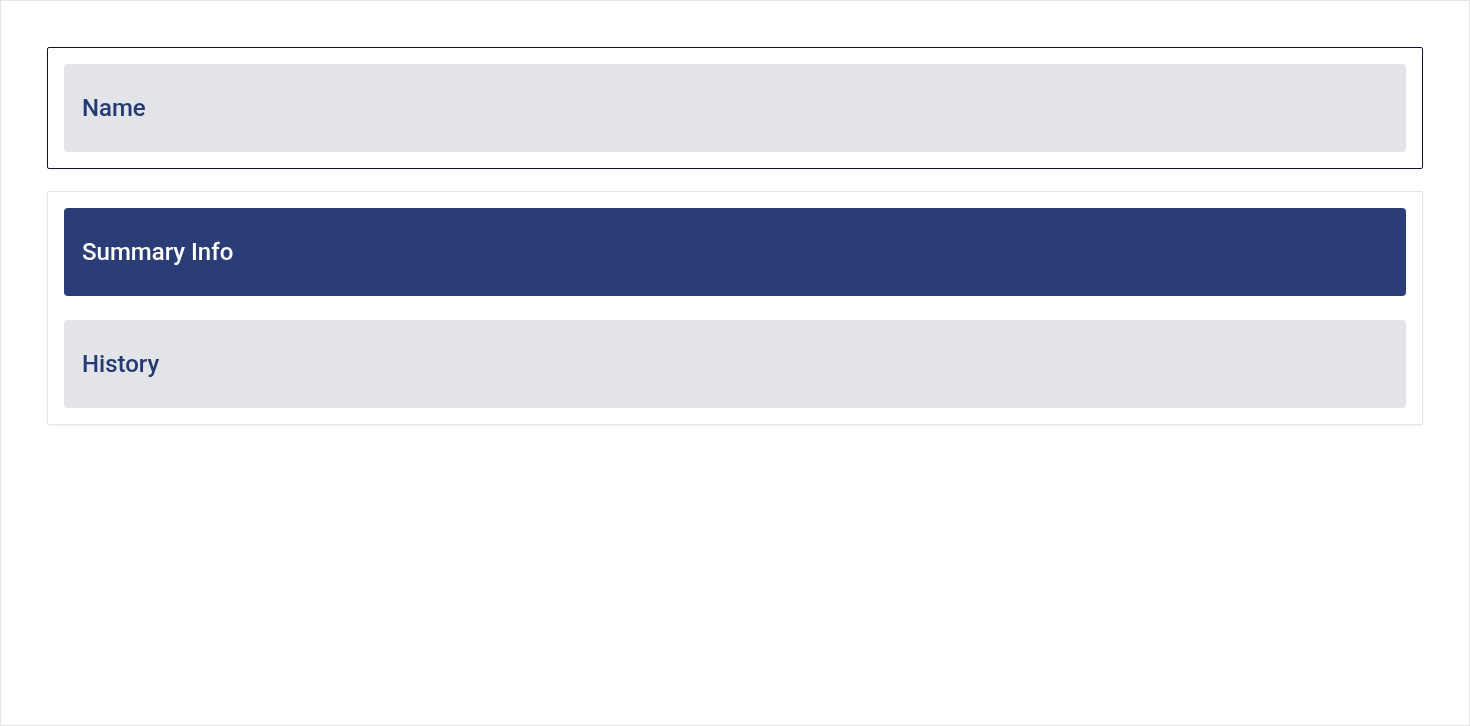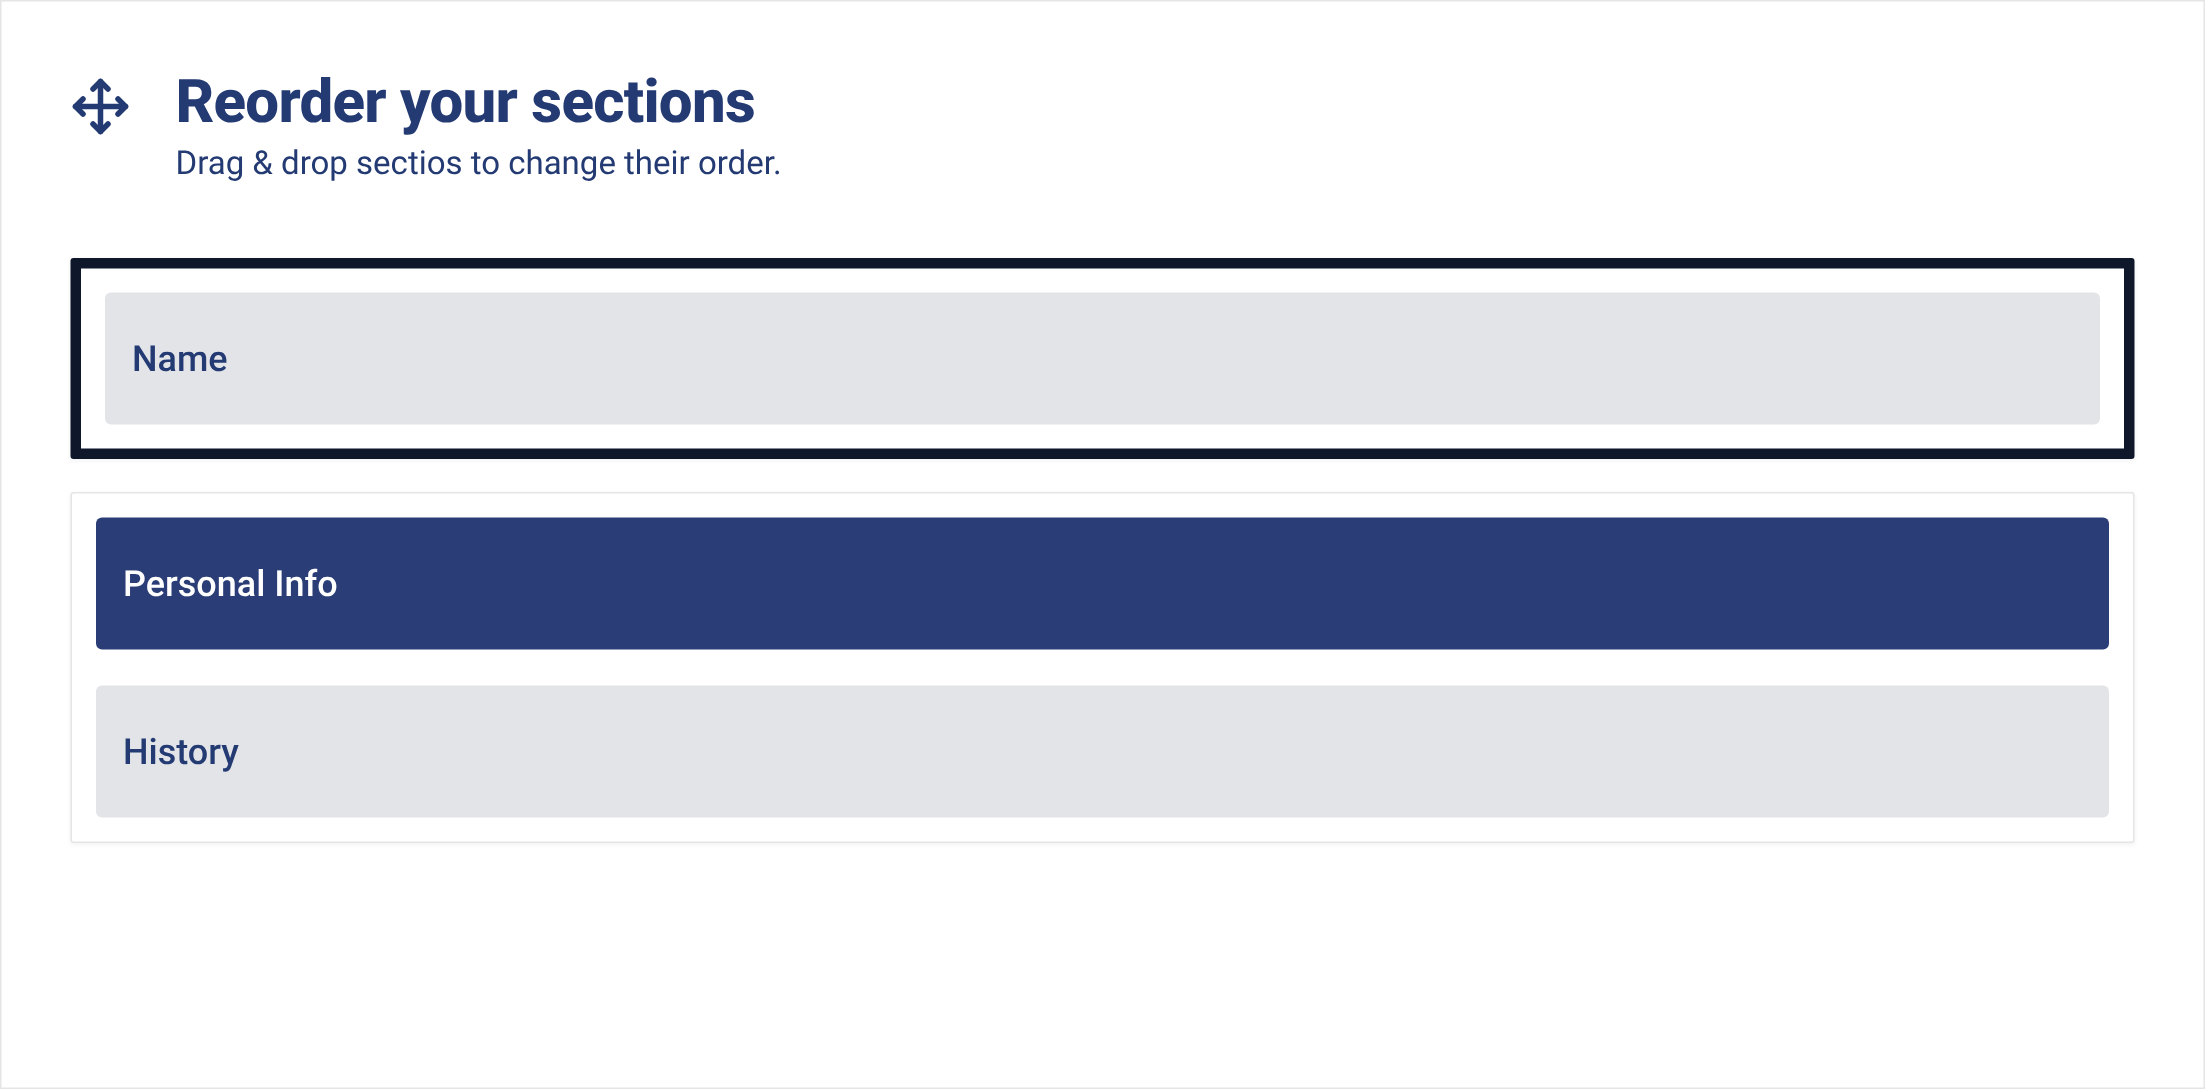--- a/index.html
+++ b/index.html
@@ -44,21 +44,21 @@
       letter-spacing: -0.5px;
       line-height: 1.05;
     }
     .page-subtitle {
       font-size: 22px;
       font-weight: 400;
       color: #233a73;
       margin-top: 8px;
     }
     .top-card {
-      border: 7px solid #0f172a;
+      border: 1px solid #0f172a;
       border-radius: 2px;
       box-shadow: 0 1px 3px rgba(0,0,0,0.05);
       padding: 16px;
       margin-bottom: 22px;
       background: #ffffff;
     }
     .section-item {
       background: #e3e4e8;
       border-radius: 4px;
       padding: 30px 18px;
@@ -84,47 +84,31 @@
       background: #ffffff;
       display: flex;
       flex-direction: column;
       gap: 24px;
     }
   </style>
 </head>
 <body>
 
 <div class="outer-container">
-  <div class="header">
-    <div class="header-icon">
-      <svg viewBox="0 0 24 24" fill="none" stroke="currentColor" stroke-width="2.2" stroke-linecap="round" stroke-linejoin="round">
-        <polyline points="5 9 2 12 5 15"></polyline>
-        <polyline points="9 5 12 2 15 5"></polyline>
-        <polyline points="15 19 12 22 9 19"></polyline>
-        <polyline points="19 9 22 12 19 15"></polyline>
-        <line x1="2" y1="12" x2="22" y2="12"></line>
-        <line x1="12" y1="2" x2="12" y2="22"></line>
-      </svg>
-    </div>
-    <div class="header-text">
-      <h1 class="page-title">Reorder your sections</h1>
-      <p class="page-subtitle">Drag &amp; drop sectios to change their order.</p>
-    </div>
-  </div>
 
   <div class="top-card">
     <div class="section-item">
       <span>Name</span>
     </div>
   </div>
 
   <div class="columns">
 
     <div class="column-card">
       <div class="section-item active">
-        <span>Personal Info</span>
+        <span>Summary Info</span>
       </div>
       <div class="section-item">
         <span>History</span>
       </div>
     </div>
   </div>
 </div>
 
 </body></html>

